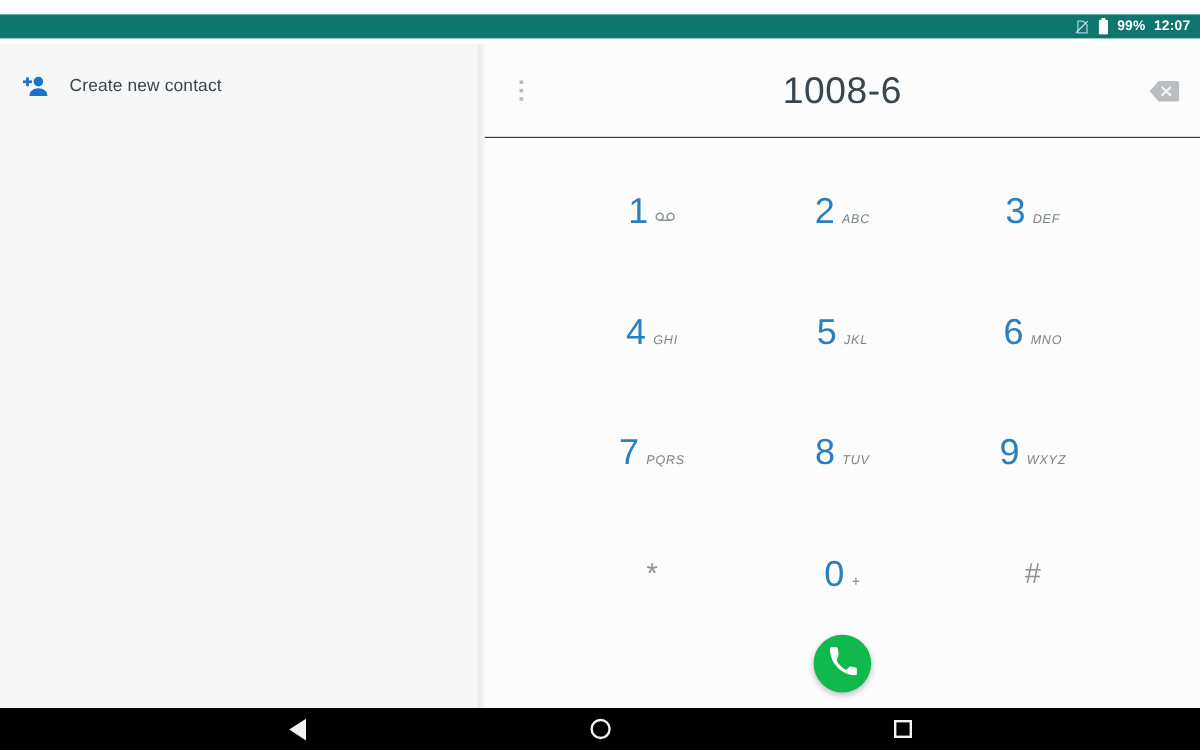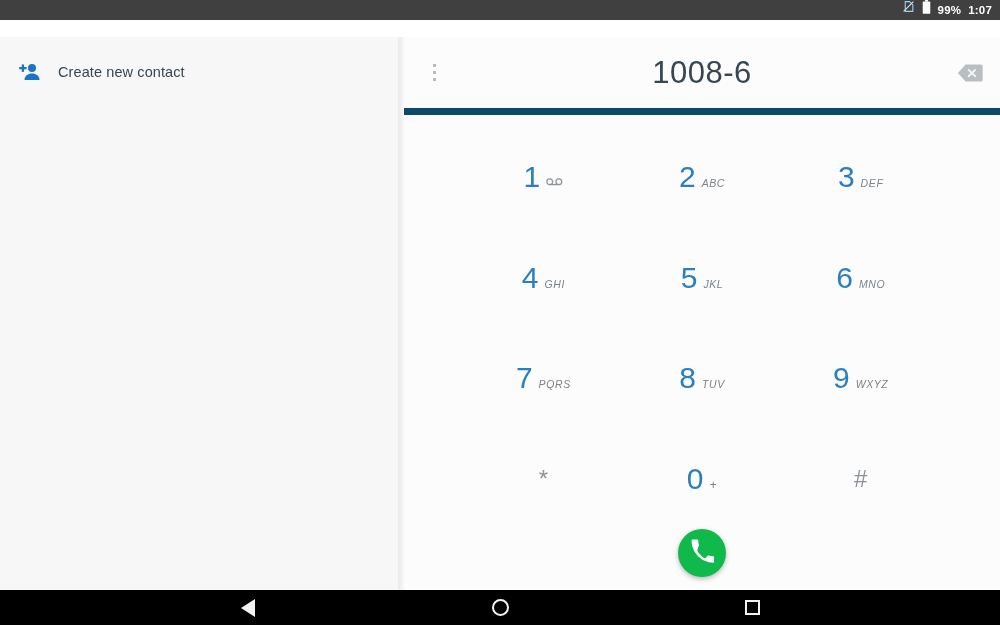--- a/index.html
+++ b/index.html
@@ -6,23 +6,23 @@
   html,body { width:1000px; height:625px; overflow:hidden; }
   body {
     font-family:"Liberation Sans", sans-serif;
     background:#ffffff;
     -webkit-font-smoothing:antialiased;
   }
   .screen { position:relative; width:1000px; height:625px; }
 
   
   .statusbar{
-    position:absolute; top:0; left:0; width:1000px; height:20px;
-    background:#404040;
-    display:flex; justify-content:flex-end;
+    position:absolute; top:12px; left:0; width:1000px; height:20px;
+    background:#0f766e;
+    display:flex; align-items:center; justify-content:flex-end;
     padding-right:8px; gap:7px;
   }
   .sb-icon{ display:block; }
   .sb-text{
     color:#ffffff; font-size:11.5px; font-weight:bold;
     letter-spacing:.2px; line-height:20px;
   }
 
   
   .content{
@@ -47,21 +47,21 @@
     font-size:14.5px; color:#37474f; letter-spacing:.1px;
   }
 
   
   .dialpanel{
     flex:1; height:570px; background:#fcfcfc;
     position:relative; display:flex; flex-direction:column;
   }
   .numberbar{
     height:78px; flex:0 0 78px; position:relative;
-    display:flex; align-items:center; border-bottom:7px solid #0c4a6e;
+    display:flex; align-items:center; border-bottom:1px solid #0c4a6e;
   }
   .overflow{
     position:absolute; left:16px; top:50%; transform:translateY(-50%);
     width:28px; height:36px; display:flex; flex-direction:column;
     align-items:center; justify-content:center; gap:4px;
   }
   .overflow span{
     width:3px; height:3px; background:#b5bcc0; display:block; border-radius:0;
   }
   .number{
@@ -140,21 +140,21 @@
         <line x1="3" y1="21" x2="21" y2="3" stroke="#cfe8fa" stroke-width="2"></line>
       </svg>
     </span>
     <span>
       <svg class="sb-icon" width="9" height="14" viewBox="0 0 10 16">
         <rect x="3.2" y="0" width="3.6" height="1.8" fill="#ffffff"></rect>
         <rect x="0.7" y="1.6" width="8.6" height="14.2" rx="1" fill="#ffffff"></rect>
       </svg>
     </span>
     <span class="sb-text">99%</span>
-    <span class="sb-text">1:07</span>
+    <span class="sb-text">12:07</span>
   </div>
 
   <div class="content">
 
     <div class="sidebar">
 
       <div class="side-item">
         <span>
           <svg class="side-ico" viewBox="0 0 24 24">
             <circle cx="14" cy="8" r="4" fill="#1a73c8"></circle>

